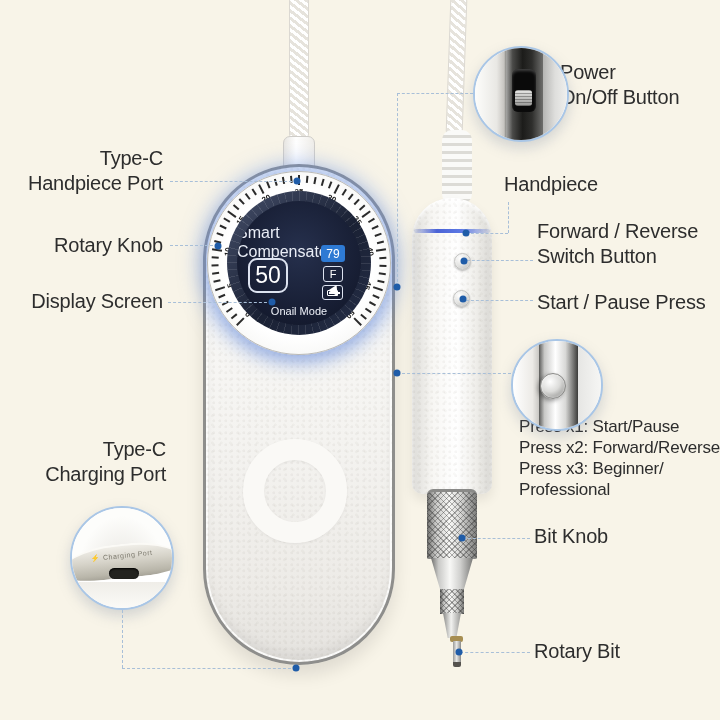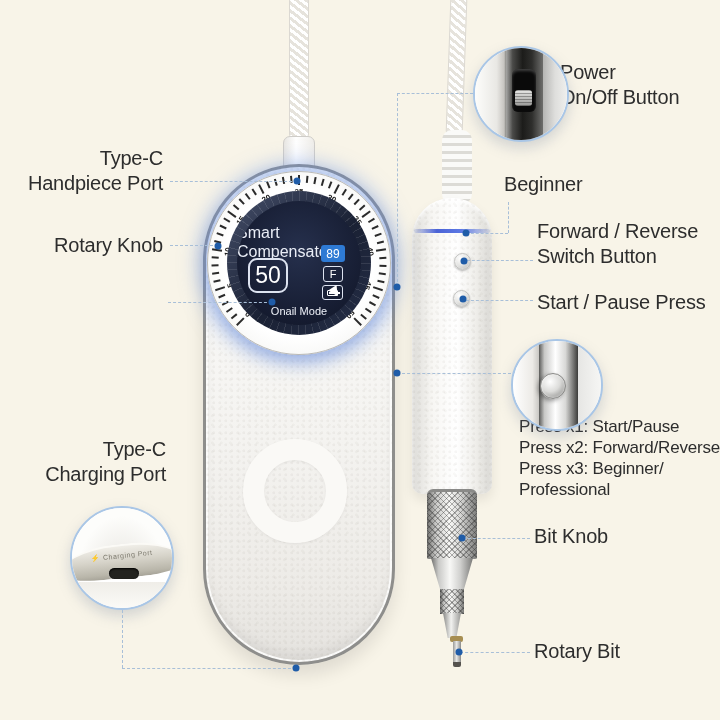--- a/index.html
+++ b/index.html
@@ -218,21 +218,21 @@
         <div class="tick major" style="transform: translate(-50%, -50%) rotate(135deg) translateY(-83px);"></div>
         <div class="tick-num" style="transform: translate(-50%, -50%) rotate(135deg) translateY(-72px);">50</div>
       </div>
   </div>
   <div class="abs dial-inner"></div>
 
   <div class="abs screen">
     <div class="scr-status">Smart
 Compensated</div>
     <div class="scr-speed">50</div>
-    <div class="scr-batt-val">89</div>
+    <div class="scr-batt-val">79</div>
     <div class="scr-dir">F</div>
     <div class="scr-batt-box">
       <div class="batt-glyph"></div>
     </div>
     <div class="scr-mode">Onail Mode</div>
     <div class="scr-cursor"></div>
   </div>
 
   <div class="abs emboss-ring"></div>
 
@@ -306,26 +306,27 @@
 
   <div class="dash-h" style="left:463px; top:538px; width:67px;"></div>
   <div class="dot" style="left:462px; top:538px;"></div>
 
   <div class="dash-h" style="left:460px; top:652px; width:70px;"></div>
   <div class="dot" style="left:459px; top:652px;"></div>
 
   <div class="callout r-align" style="left:6px; width:157px; top:146px;">Type-C
 Handpiece Port</div>
   <div class="callout r-align" style="left:6px; width:157px; top:233px;">Rotary Knob</div>
+  <div class="callout r-align" style="left:6px; width:157px; top:289px;">Display Screen</div>
   <div class="callout r-align" style="left:9px; width:157px; top:437px;">Type-C
 Charging Port</div>
 
   <div class="callout" style="left:560px; top:60px;">Power
 On/Off Button</div>
-  <div class="callout" style="left:504px; top:172px;">Beginner</div>
+  <div class="callout" style="left:504px; top:172px;">Handpiece</div>
   <div class="callout" style="left:537px; top:219px;">Forward / Reverse
 Switch Button</div>
   <div class="callout" style="left:537px; top:290px;">Start / Pause Press</div>
   <div class="callout small-txt" style="left:519px; top:416px;">Press x1: Start/Pause
 Press x2: Forward/Reverse
 Press x3: Beginner/
 Professional</div>
   <div class="callout" style="left:534px; top:524px;">Bit Knob</div>
   <div class="callout" style="left:534px; top:639px;">Rotary Bit</div>
 

